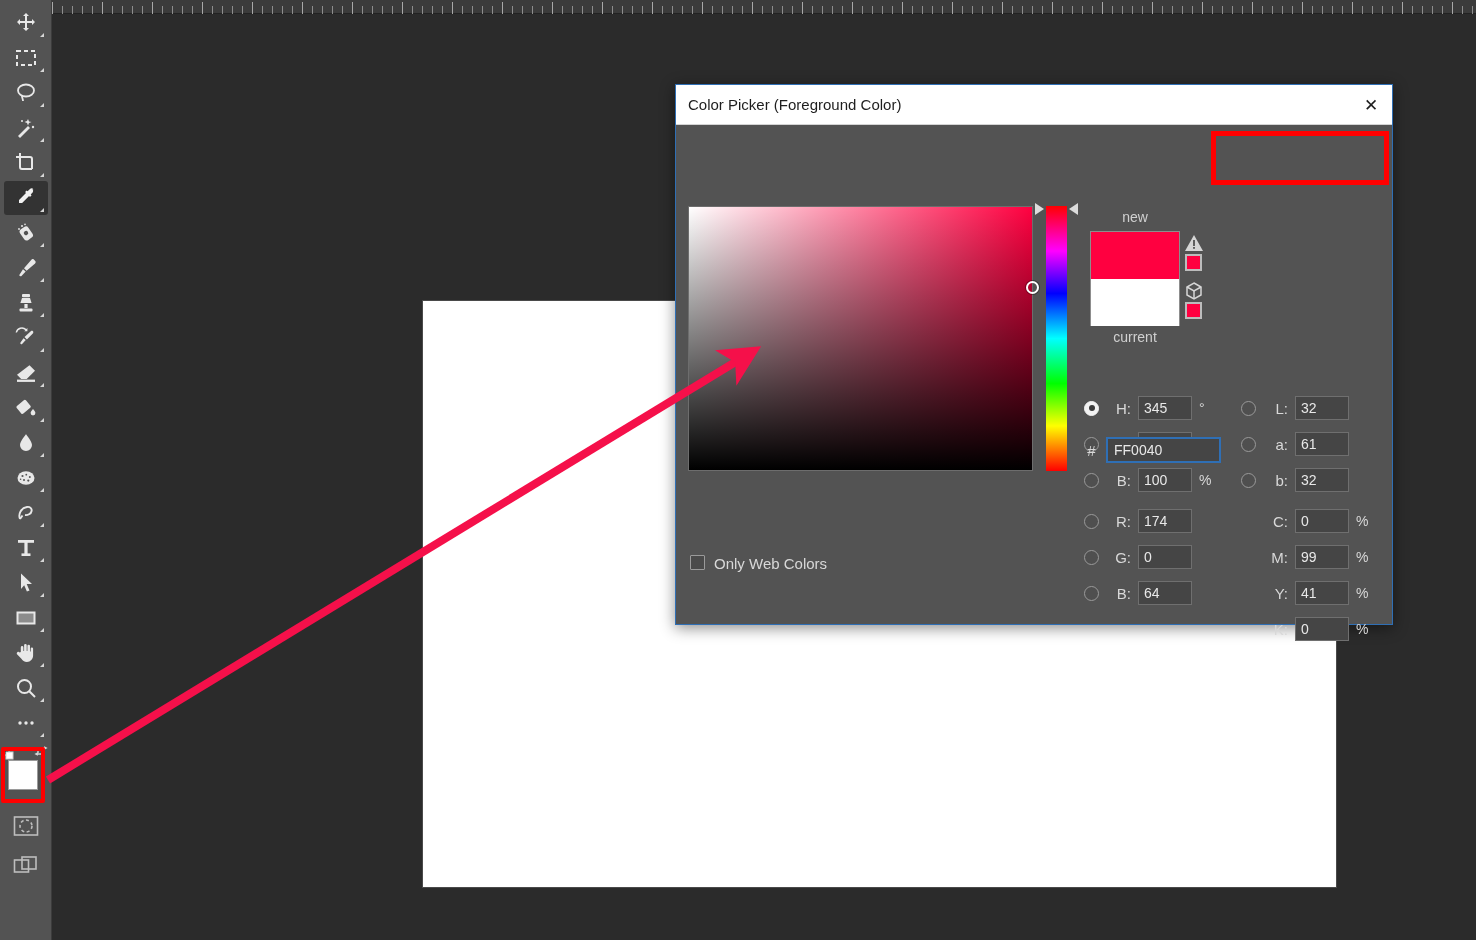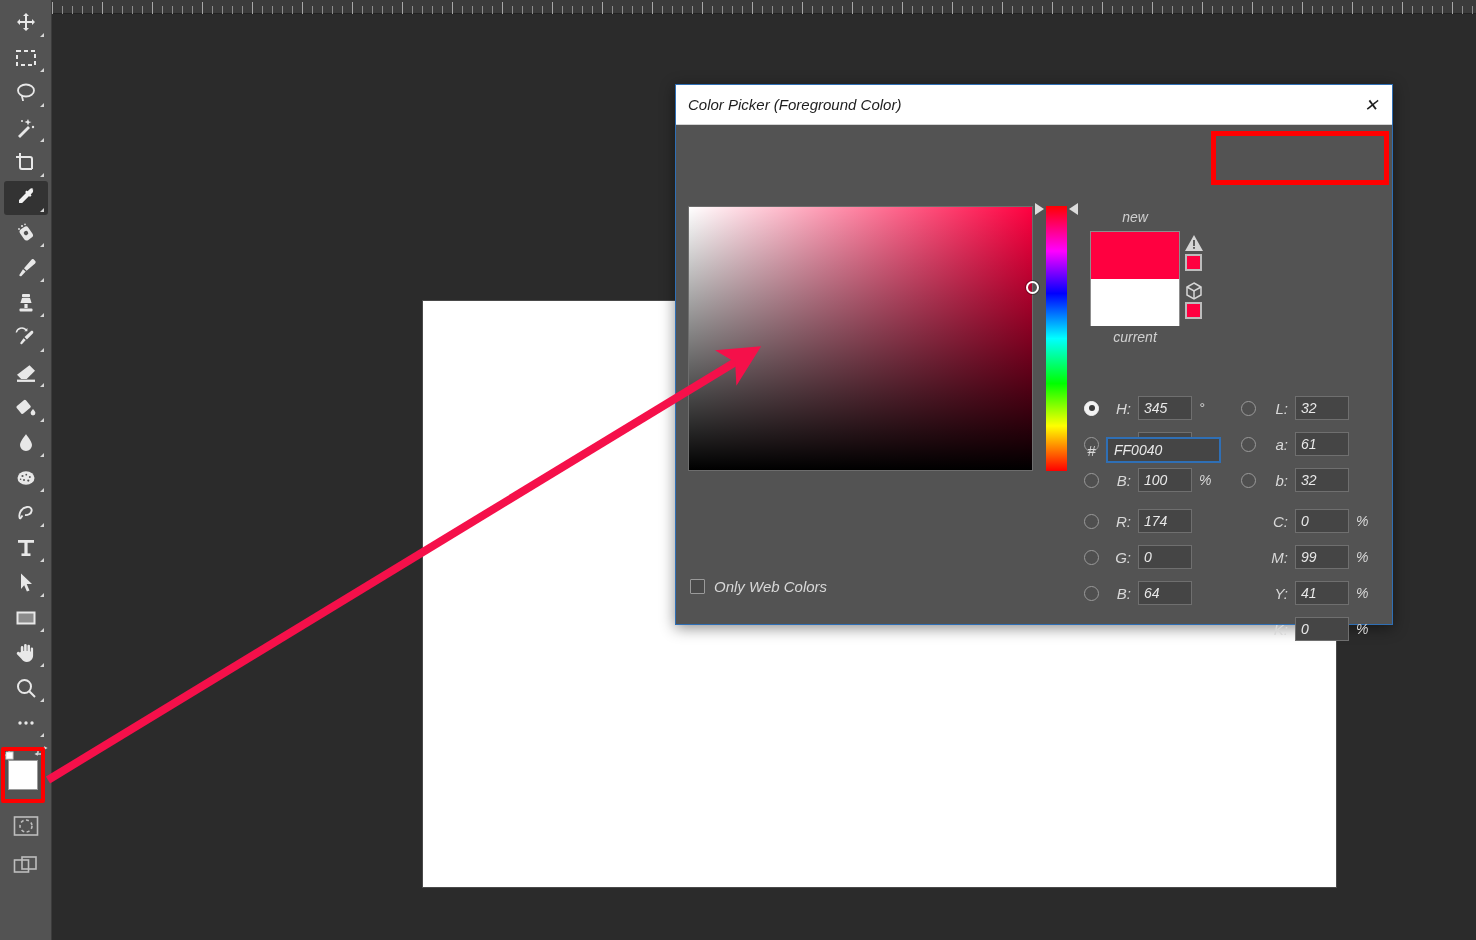--- a/index.html
+++ b/index.html
@@ -2,21 +2,21 @@
 <html><head>
 <meta charset="utf-8">
 <style>
   * { box-sizing: border-box; margin: 0; padding: 0; }
   html, body {
     width: 1476px; height: 940px;
     overflow: hidden;
     background: #2b2b2b;
     font-family: "Liberation Sans", sans-serif;
   }
-  #app { position: relative; width: 1224px; height: 940px; font-style: italic; }
+  #app { position: relative; width: 1224px; height: 940px; }
 
   
   .workspace {
     position: absolute; left: 52px; top: 0; width: 1424px; height: 940px;
     background: #2b2b2b;
   }
   .ruler-h {
     position: absolute; left: 52px; top: 0; width: 1424px; height: 14px;
     background: #3b3b3b;
     border-bottom: 1px solid #222;
@@ -174,22 +174,22 @@
   .cube-ico {
     position: absolute; left: 508px; top: 156px; width: 20px; height: 20px;
   }
   .cube-sw {
     position: absolute; left: 509px; top: 177px; width: 17px; height: 17px;
     background: #FF0040; border: 2px solid #bcbcbc;
   }
 
   
   .webchk {
-    position: absolute; left: 14px; top: 453px;
-    display: flex; align-items: center;
+    position: absolute; left: 14px; top: 430px;
+    display: flex; align-items: flex-start;
   }
   .cb-box {
     width: 15px; height: 15px; background: #4a4a4a;
     border: 1px solid #9a9a9a; border-radius: 1px;
   }
   .cb-lbl {
     margin-left: 9px; font-size: 15px; color: #d8d8d8;
     font-family: "Liberation Sans", sans-serif;
   }
 

